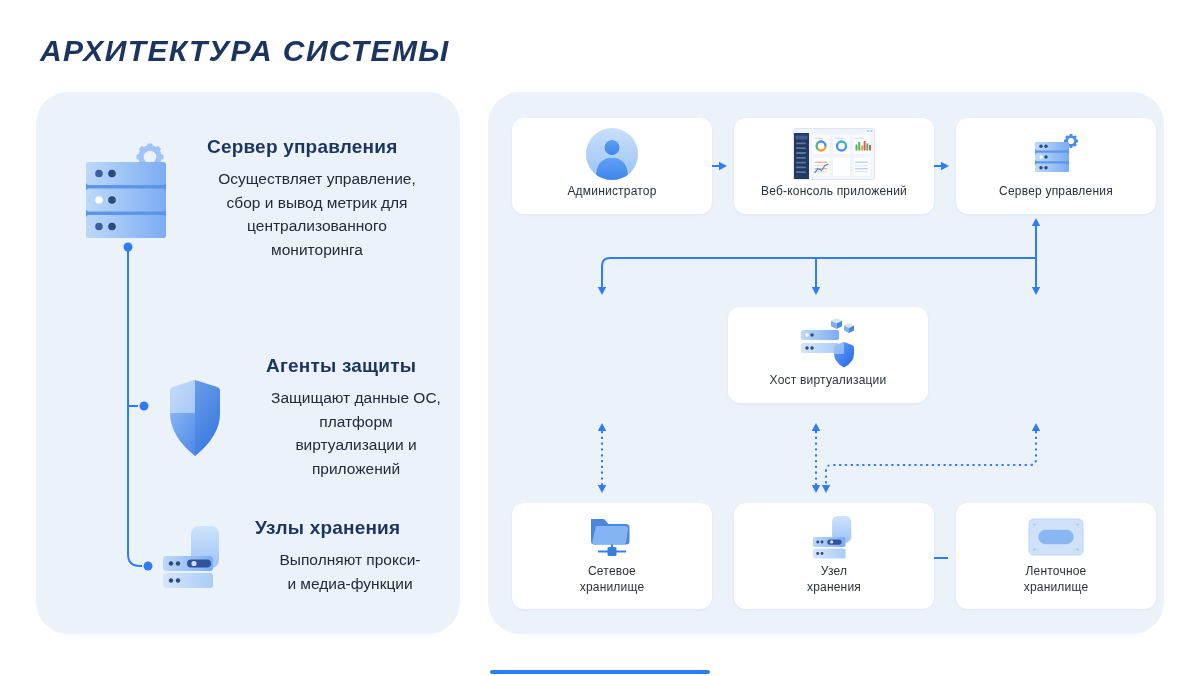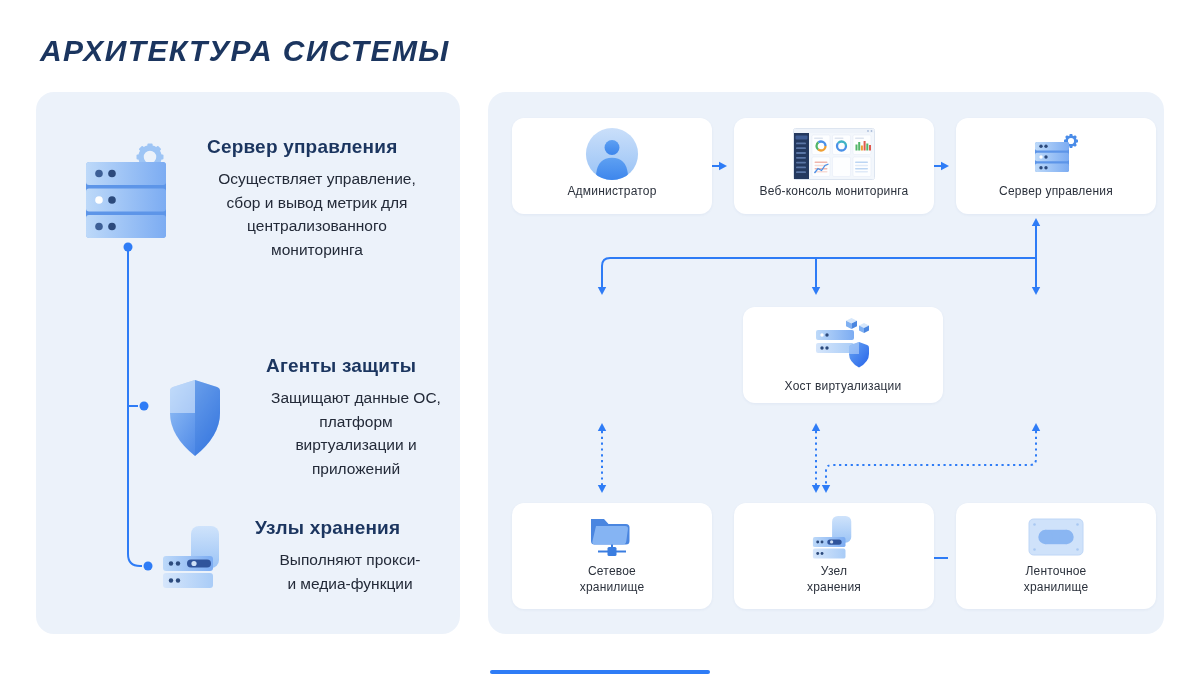--- a/index.html
+++ b/index.html
@@ -1,21 +1,21 @@
 <!DOCTYPE html>
 <html><head>
 <meta charset="utf-8">
 <style>
   * { margin:0; padding:0; box-sizing:border-box; }
   html,body { background:#ffffff; }
   .page { position:relative; width:1200px; height:676px; background:#ffffff;
           font-family:"Liberation Sans", sans-serif; overflow:hidden; }
   .title { position:absolute; left:40px; top:34px; font-size:30px; font-weight:800;
            letter-spacing:1.4px; color:#1b355f;font-style:italic; }
-  .panel { position:absolute; top:92px; height:542px; background:#ecf2fa; border-radius:18px; }
+  .panel { position:absolute; top:92px; height:542px; background:#ecf2fa; border-radius:32px; }
   .left-panel  { left:36px;  width:424px; }
   .right-panel { left:488px; width:676px; }
   svg.overlay { position:absolute; left:0; top:0; display:block; }
   .abs { position:absolute; }
   .legend-text h2 { font-size:19px; font-weight:700; color:#1b355f; letter-spacing:.2px; }
   .legend-text p  { margin-top:9px; font-size:15.5px; line-height:1.52; color:#232a38;
                     white-space:pre-line;text-align:center; }
   .card { position:absolute; width:200px; background:#ffffff; border-radius:12px;
           box-shadow:0 1px 3px rgba(40,70,130,.06);
           display:flex; flex-direction:column; align-items:center; }
@@ -267,21 +267,21 @@
           </g>
           <polyline points="21.5,45 25,40.5 28.5,42.5 32,37.5 35.5,36" fill="none" stroke="#4a90e8" stroke-width="1.3"></polyline>
           <g>
             <rect x="62" y="33.5" width="13" height="1.5" rx="0.75" fill="#bcd5f3"></rect>
             <rect x="62" y="36.7" width="13" height="1.5" rx="0.75" fill="#e0eaf8"></rect>
             <rect x="62" y="39.9" width="13" height="1.5" rx="0.75" fill="#bcd5f3"></rect>
             <rect x="62" y="43.1" width="13" height="1.5" rx="0.75" fill="#e0eaf8"></rect>
           </g>
         </svg>
       </div>
-      <div class="card-label">Веб-консоль мониторинга</div>
+      <div class="card-label">Веб-консоль приложений</div>
     </div>
 
     <div class="card row12" style="left:468px; top:26px;">
       <div class="card-icon">
         <svg width="44" height="40" viewBox="0 0 44 40">
           <g transform="translate(37,7)" fill="#4a8ce8">
             <g>
               <rect x="-1.4" y="-7" width="2.8" height="3.2" rx="0.6"></rect>
               <rect x="-1.4" y="-7" width="2.8" height="3.2" rx="0.6" transform="rotate(45)"></rect>
               <rect x="-1.4" y="-7" width="2.8" height="3.2" rx="0.6" transform="rotate(90)"></rect>
@@ -304,21 +304,21 @@
               <circle cx="11" cy="15" r="1.7" fill="#2c4a7c"></circle>
             <circle cx="6" cy="25.7" r="1.7" fill="#2c4a7c"></circle>
               <circle cx="11" cy="25.7" r="1.7" fill="#2c4a7c"></circle>
           </g>
         </svg>
       </div>
       <div class="card-label">Сервер управления</div>
     </div>
 
 
-    <div class="card row12" style="left:255px; top:215px;gap:6px;">
+    <div class="card row12" style="left:240px; top:215px;">
       <div class="card-icon">
         <svg width="54" height="50" viewBox="0 0 54 50">
           <g>
             <polygon points="30,2.75 35.5,0 41,2.75 35.5,5.5" fill="#d6e7fb"></polygon>
             <polygon points="30,2.75 35.5,5.5 35.5,11 30,8.25" fill="#7fb0f2"></polygon>
             <polygon points="41,2.75 35.5,5.5 35.5,11 41,8.25" fill="#4a86e0"></polygon>
             <polygon points="43,7.5 48,5 53,7.5 48,10" fill="#d6e7fb"></polygon>
             <polygon points="43,7.5 48,10 48,15 43,12.5" fill="#7fb0f2"></polygon>
             <polygon points="53,7.5 48,10 48,15 53,12.5" fill="#4a86e0"></polygon>
           </g>

